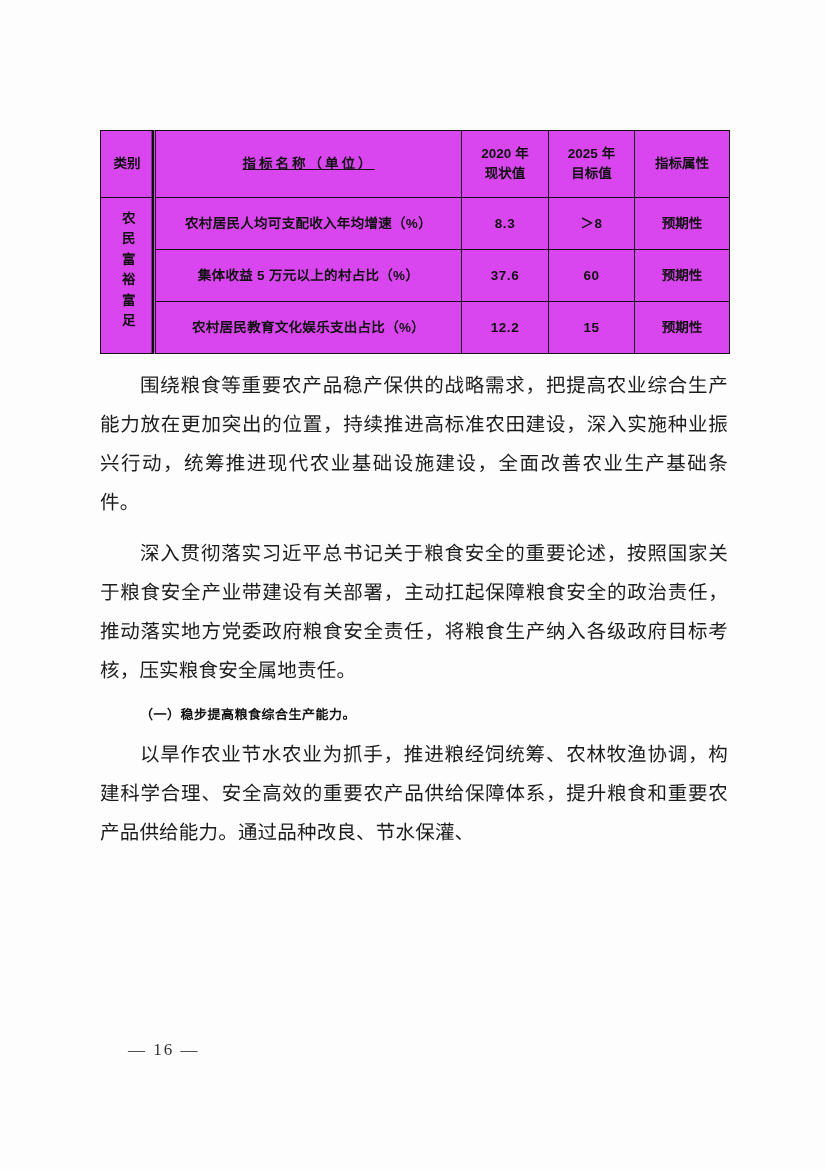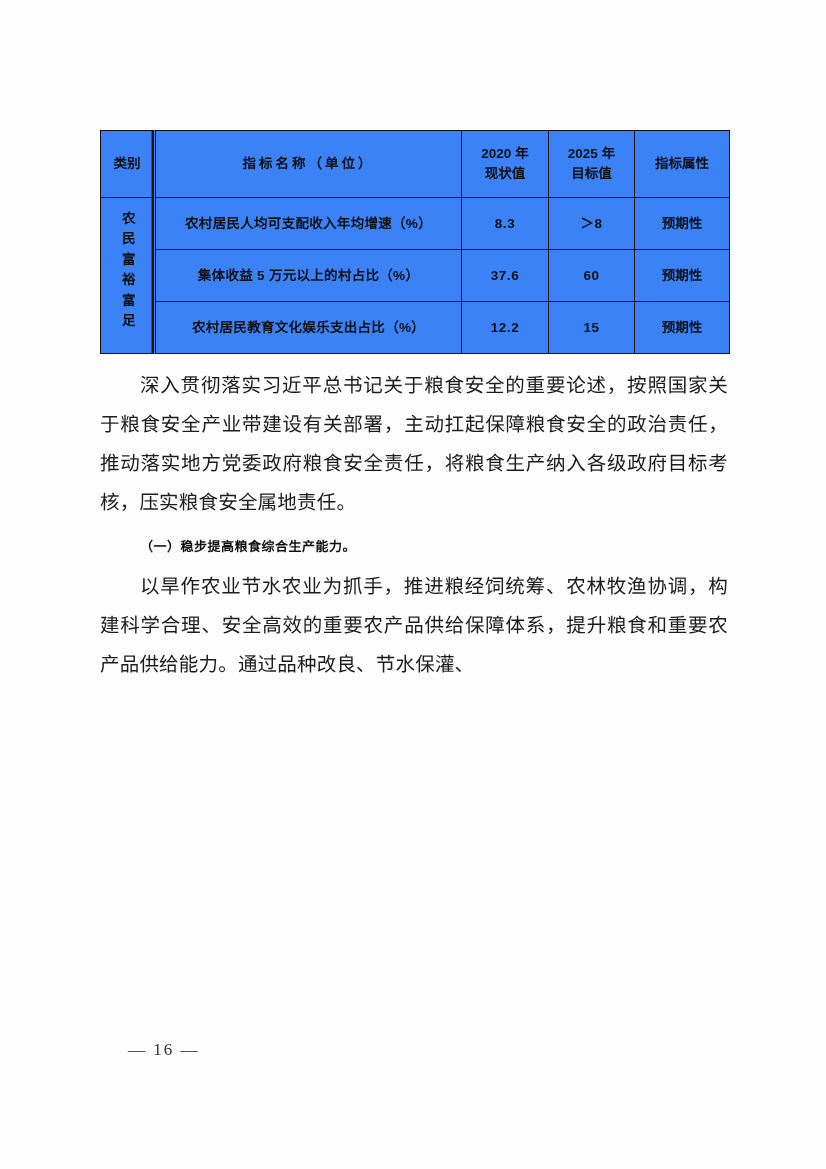--- a/index.html
+++ b/index.html
@@ -27,21 +27,21 @@
     top: 130px;
     width: 628px;
   }
 
   
   .metric-table {
     border-collapse: collapse;
     width: 622px;
     table-layout: fixed;
     border: 1.6px solid #111;
-    background: #3b82f6;
+    background: #d946ef;
   }
   .metric-table td,
   .metric-table th {
     border: 1px solid #111;
     padding: 0;
     text-align: center;
     vertical-align: middle;
     font-family: "Liberation Sans", "DejaVu Sans", sans-serif;
     font-weight: bold;
     font-size: 13.5px;
@@ -67,20 +67,21 @@
   }
   .cell-name {
     text-align: left;
     padding-left: 11px;
     letter-spacing: 0.3px;
   }
   .head-name {
     text-align: center;
     letter-spacing: 3px;
     padding-left: 0;
+    text-decoration: underline;
   }
   .num {
     font-family: "Liberation Serif", "DejaVu Serif", serif;
     font-weight: normal;
     font-size: 14px;
     letter-spacing: 0.6px;
   }
   .head-two-line { line-height: 1.6; }
   .vert-label {
     writing-mode: vertical-rl;
@@ -184,20 +185,21 @@
         <tr>
           <td class="cell-name">农村居民教育文化娱乐支出占比（%）</td>
           <td class="num">12.2</td>
           <td class="num">15</td>
           <td>预期性</td>
         </tr>
       </tbody>
     </table>
 
 
+    <p class="body">围绕粮食等重要农产品稳产保供的战略需求，把提高农业综合生产能力放在更加突出的位置，持续推进高标准农田建设，深入实施种业振兴行动，统筹推进现代农业基础设施建设，全面改善农业生产基础条件。</p>
 
 
     <p class="body">深入贯彻落实习近平总书记关于粮食安全的重要论述，按照国家关于粮食安全产业带建设有关部署，主动扛起保障粮食安全的政治责任，推动落实地方党委政府粮食安全责任，将粮食生产纳入各级政府目标考核，压实粮食安全属地责任。</p>
 
     <h3 class="sub-heading">（一）稳步提高粮食综合生产能力。</h3>
 
     <p class="body cont">以旱作农业节水农业为抓手，推进粮经饲统筹、农林牧渔协调，构建科学合理、安全高效的重要农产品供给保障体系，提升粮食和重要农产品供给能力。通过品种改良、节水保灌、</p>
 
   </div>
 

